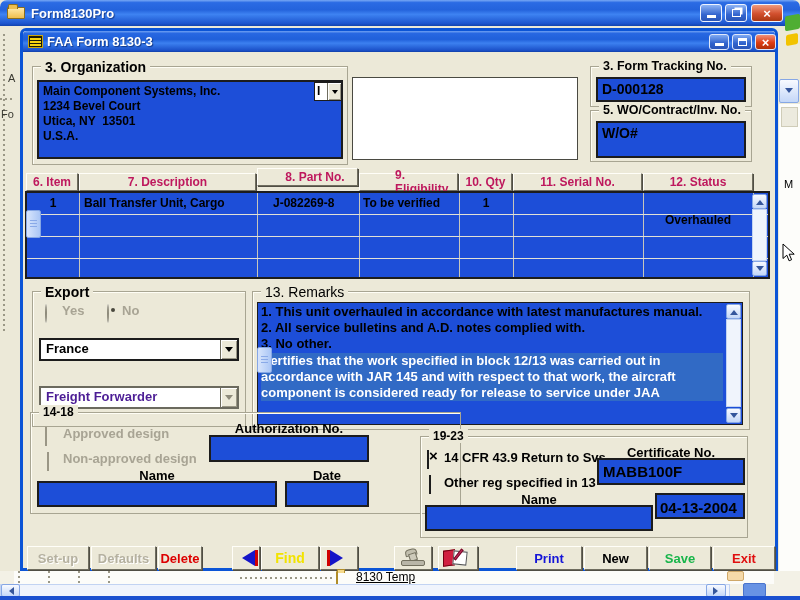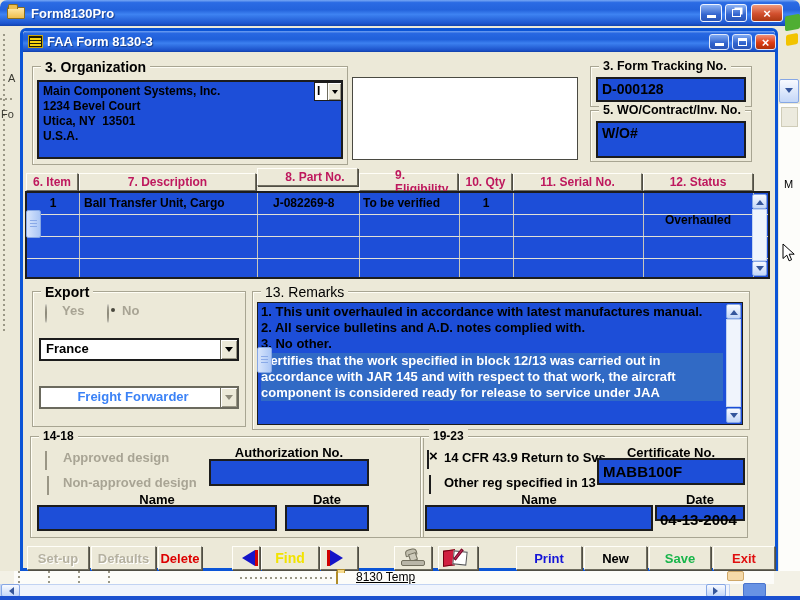--- a/index.html
+++ b/index.html
@@ -239,21 +239,21 @@
   <span class="abs gray-lbl" style="left:29px;top:11px;">Yes</span>
   <span class="abs radio sel" style="left:72px;top:13px;"></span>
   <span class="abs gray-lbl" style="left:89px;top:11px;">No</span>
   <div class="abs combo" style="left:6px;top:46px;width:200px;height:23px;">
     <span class="val">France</span>
     <span class="ddbtn">
         <span class="tri-dn"></span>
       </span>
   </div>
   <div class="abs combo" style="left:6px;top:94px;width:200px;height:23px;border-color:#6b6a5e;">
-    <span class="val" style="color:#3b82f6;text-align:center;">Freight Forwarder</span>
+    <span class="val" style="color:#4c1d95;">Freight Forwarder</span>
     <span class="ddbtn">
         <span class="tri-dn gray"></span>
       </span>
   </div>
 </div>
 
 
 <div class="abs fs" style="left:252px;top:291px;width:498px;height:139px;">
   <span class="fs-label normal" style="font-size:14px;">13. Remarks</span>
 </div>
@@ -268,21 +268,21 @@
       <span class="sb-up"></span>
     </div>
   <div class="abs xp-track" style="right:1px;top:16px;width:15px;height:88px;"></div>
   <div class="abs xpthumb" style="right:1px;top:44px;width:15px;height:26px;"></div>
   <div class="abs xpsb" style="right:1px;bottom:1px;width:15px;height:15px;">
       <span class="sb-dn"></span>
     </div>
 </div>
 
 
-<div class="abs fs" style="left:30px;top:436px;width:394px;height:102px;">
+<div class="abs fs" style="left:30px;top:412px;width:431px;height:102px;">
   <span class="fs-label" style="font-size:12px;">14-18</span>
   <span class="abs chk dis" style="left:14px;top:15px;"></span>
   <span class="abs gray-lbl" style="left:32px;top:13px;">Approved design</span>
   <span class="abs chk dis" style="left:14px;top:40px;"></span>
   <span class="abs gray-lbl" style="left:32px;top:38px;">Non-approved design</span>
   <div class="abs blk-lbl" style="left:178px;top:8px;width:160px;">Authorization No.</div>
   <div class="abs sunken" style="left:178px;top:22px;width:160px;height:27px;">
     <div class="cell" style="left:4px;top:4px;font-size:14px;"></div>
   </div>
   <div class="abs blk-lbl" style="left:6px;top:55px;width:240px;">Name</div>
@@ -304,21 +304,21 @@
   <span class="abs blk-lbl" style="left:23px;top:38px;text-align:left;">Other reg specified in 13</span>
   <div class="abs blk-lbl" style="left:176px;top:8px;width:148px;">Certificate No.</div>
   <div class="abs sunken" style="left:176px;top:21px;width:148px;height:27px;">
     <div class="cell" style="left:4px;top:3px;font-size:15px;">MABB100F</div>
   </div>
   <div class="abs blk-lbl" style="left:4px;top:55px;width:228px;">Name</div>
   <div class="abs sunken" style="left:4px;top:68px;width:228px;height:26px;">
     <div class="cell" style="left:4px;top:3px;font-size:14px;"></div>
   </div>
   <div class="abs blk-lbl" style="left:234px;top:55px;width:90px;">Date</div>
-  <div class="abs sunken" style="left:234px;top:68px;width:90px;height:16px;">
+  <div class="abs sunken" style="left:234px;top:56px;width:90px;height:26px;">
     <div class="cell" style="left:3px;top:4px;font-size:15px;">04-13-2004</div>
   </div>
 </div>
 
 
 <div class="abs raised btxt disabled-txt" style="left:27px;top:546px;width:62px;height:24px;">Set-up</div>
 <div class="abs raised btxt disabled-txt" style="left:91px;top:546px;width:65px;height:24px;">Defaults</div>
 <div class="abs raised btxt" style="left:158px;top:546px;width:44px;height:24px;color:#dd0000;">Delete</div>
 <div class="abs raised" style="left:232px;top:546px;width:28px;height:24px;display:flex;align-items:center;justify-content:center;">
   <span class="nav-l"></span>

